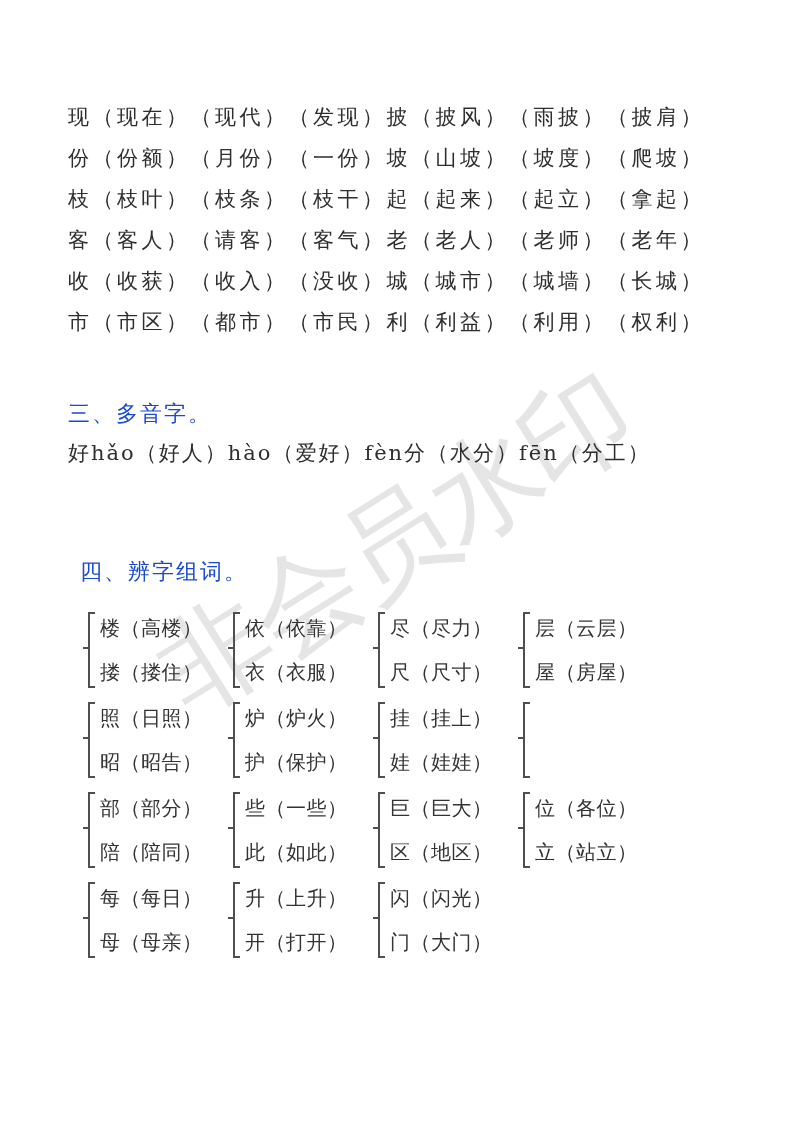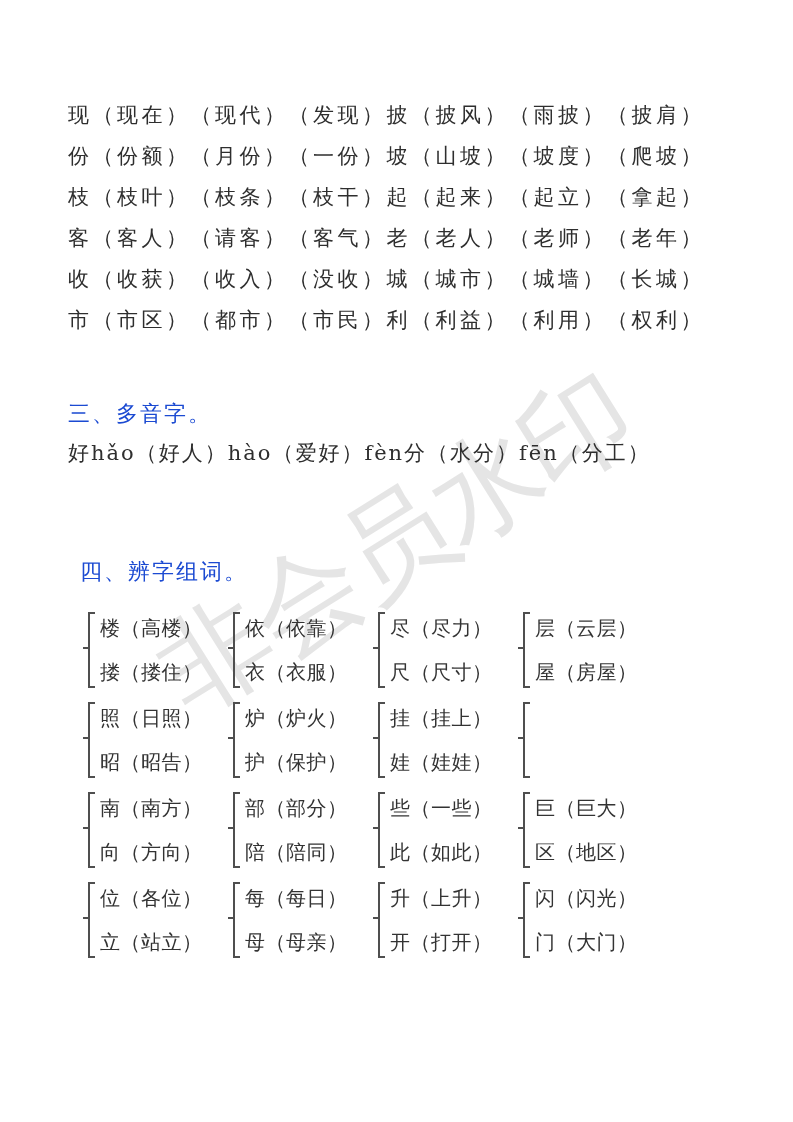--- a/index.html
+++ b/index.html
@@ -29,21 +29,21 @@
   }
   .content { position: absolute; inset: 0; z-index: 1; }
   
   .words-block {
     position: absolute;
     left: 68px;
     top: 96px;
     width: 680px;
   }
   .word-row {
-    font-family: Liberation Mono, monospace;
+    font-family: Liberation Sans, sans-serif;
     font-size: 21px;
     line-height: 41px;
     letter-spacing: 3.5px;
     color: #2e2e2e;
     white-space: nowrap;
   }
   
   .section-heading {
     position: absolute;
     left: 68px;
@@ -192,29 +192,20 @@
       <div class="pair-line">娃（娃娃）</div>
     </div>
   </div>
 
   <div class="pair-group">
     <svg class="bracket" width="14" height="78" viewBox="0 0 14 78">
       <path d="M13 2 H7 V37 H1 M7 37 V76 H13" fill="none" stroke="#4f4f4f" stroke-width="2"></path>
     </svg>
   </div>
 
-  <div class="pair-group">
-    <svg class="bracket" width="14" height="78" viewBox="0 0 14 78">
-      <path d="M13 2 H7 V37 H1 M7 37 V76 H13" fill="none" stroke="#4f4f4f" stroke-width="2"></path>
-    </svg>
-    <div class="pair">
-      <div class="pair-line">南（南方）</div>
-      <div class="pair-line">向（方向）</div>
-    </div>
-  </div>
 
   <div class="pair-group">
     <svg class="bracket" width="14" height="78" viewBox="0 0 14 78">
       <path d="M13 2 H7 V37 H1 M7 37 V76 H13" fill="none" stroke="#4f4f4f" stroke-width="2"></path>
     </svg>
     <div class="pair">
       <div class="pair-line">部（部分）</div>
       <div class="pair-line">陪（陪同）</div>
     </div>
   </div>

